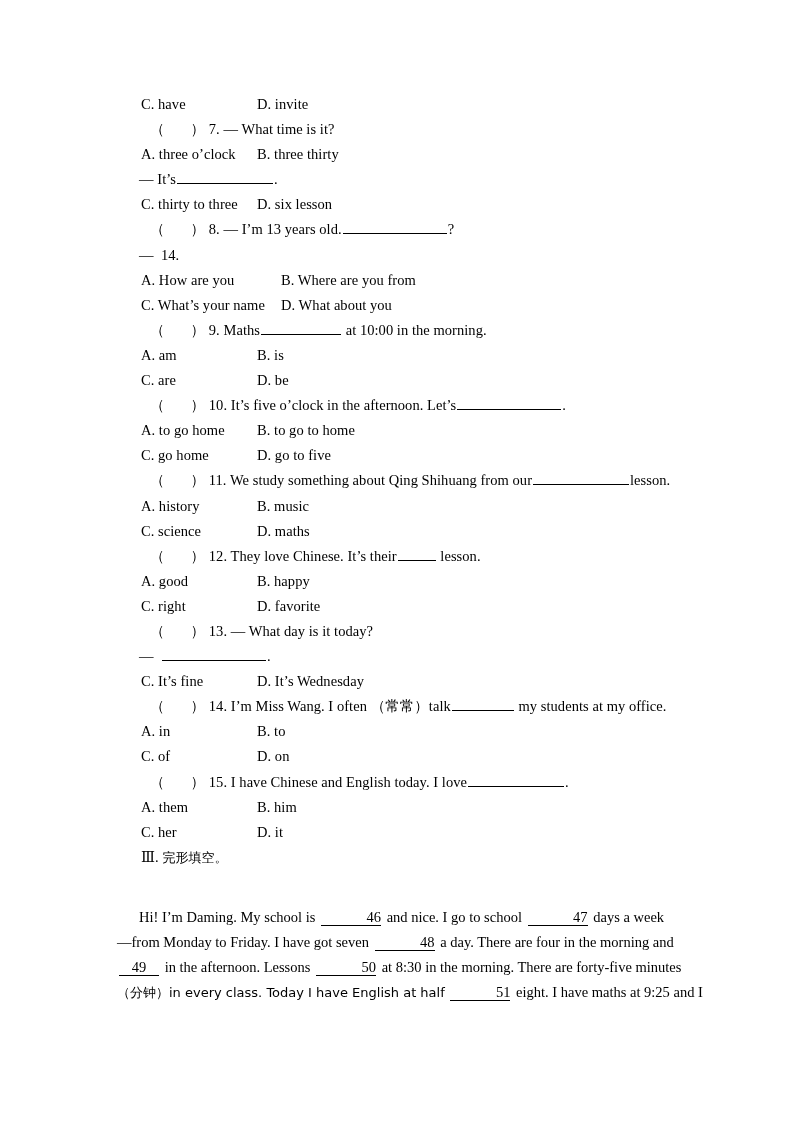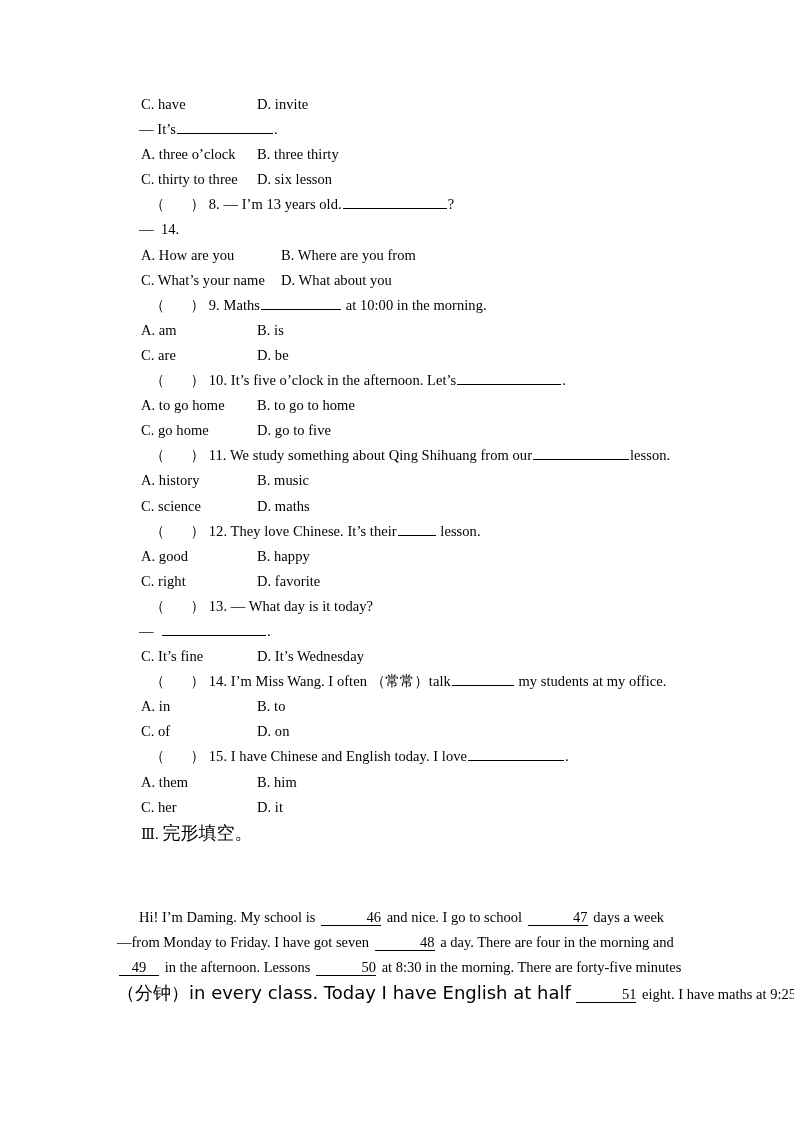--- a/index.html
+++ b/index.html
@@ -85,21 +85,21 @@
     height: 1.02em;
     line-height: 1.02em;
     margin: 0 2px;
     vertical-align: baseline;
   }
   .cblank.w1 { width: 60px; text-align: right; }
   .cblank.w2 { width: 40px; text-align: center; }
 
   .cn-zh {
     font-family: "DejaVu Sans", "Liberation Sans", sans-serif;
-    font-size: 18px;
+    font-size: 13px;
   }
 
   .passage {
     position: absolute;
     left: 117px;
     top: 905px;
     width: 566px;
     font-size: 14.5px;
     line-height: 25.1px;
   }
@@ -114,27 +114,32 @@
 
 <div id="page">
 
   <div class="doc-body">
 
     <div class="line ind-opt opt-row">
       <span class="opt-a">C. have</span>
       <span class="opt-b">D. invite</span>
     </div>
 
+    <div class="line ind-q">
+      <span class="paren">（</span><span class="paren-gap"></span><span class="paren">）</span>
+      <span>7.</span>
+      <span>— What time is it?</span>
+    </div>
+    <div class="line ind-opt opt-row">
+      <span class="opt-a">A. three o’clock</span>
+      <span class="opt-b">B. three thirty</span>
+    </div>
     <div class="line ind-dash">
       <span>—</span>
       <span>It’s</span><span class="blank b-xl"></span><span>.</span>
-    </div>
-    <div class="line ind-opt opt-row">
-      <span class="opt-a">A. three o’clock</span>
-      <span class="opt-b">B. three thirty</span>
     </div>
     <div class="line ind-opt opt-row">
       <span class="opt-a">C. thirty to three</span>
       <span class="opt-b">D. six lesson</span>
     </div>
 
     <div class="line ind-q">
       <span class="paren">（</span><span class="paren-gap"></span><span class="paren">）</span>
       <span>8.</span>
       <span>— I’m 13 years old.</span><span class="blank b-xxl"></span><span>?</span>

